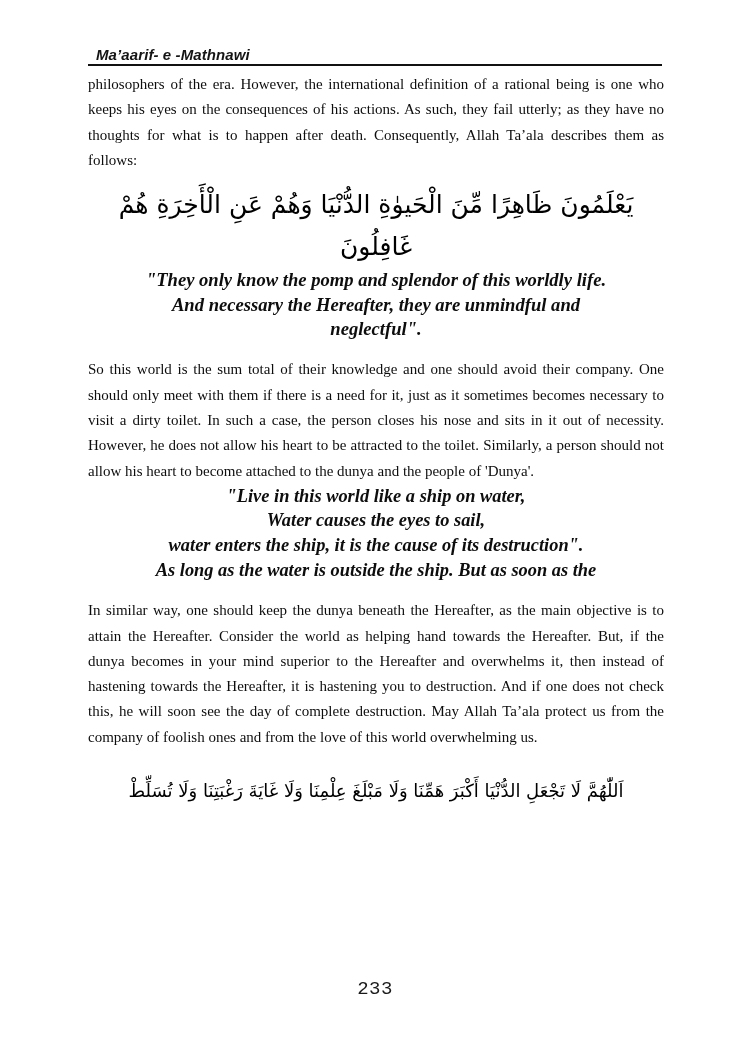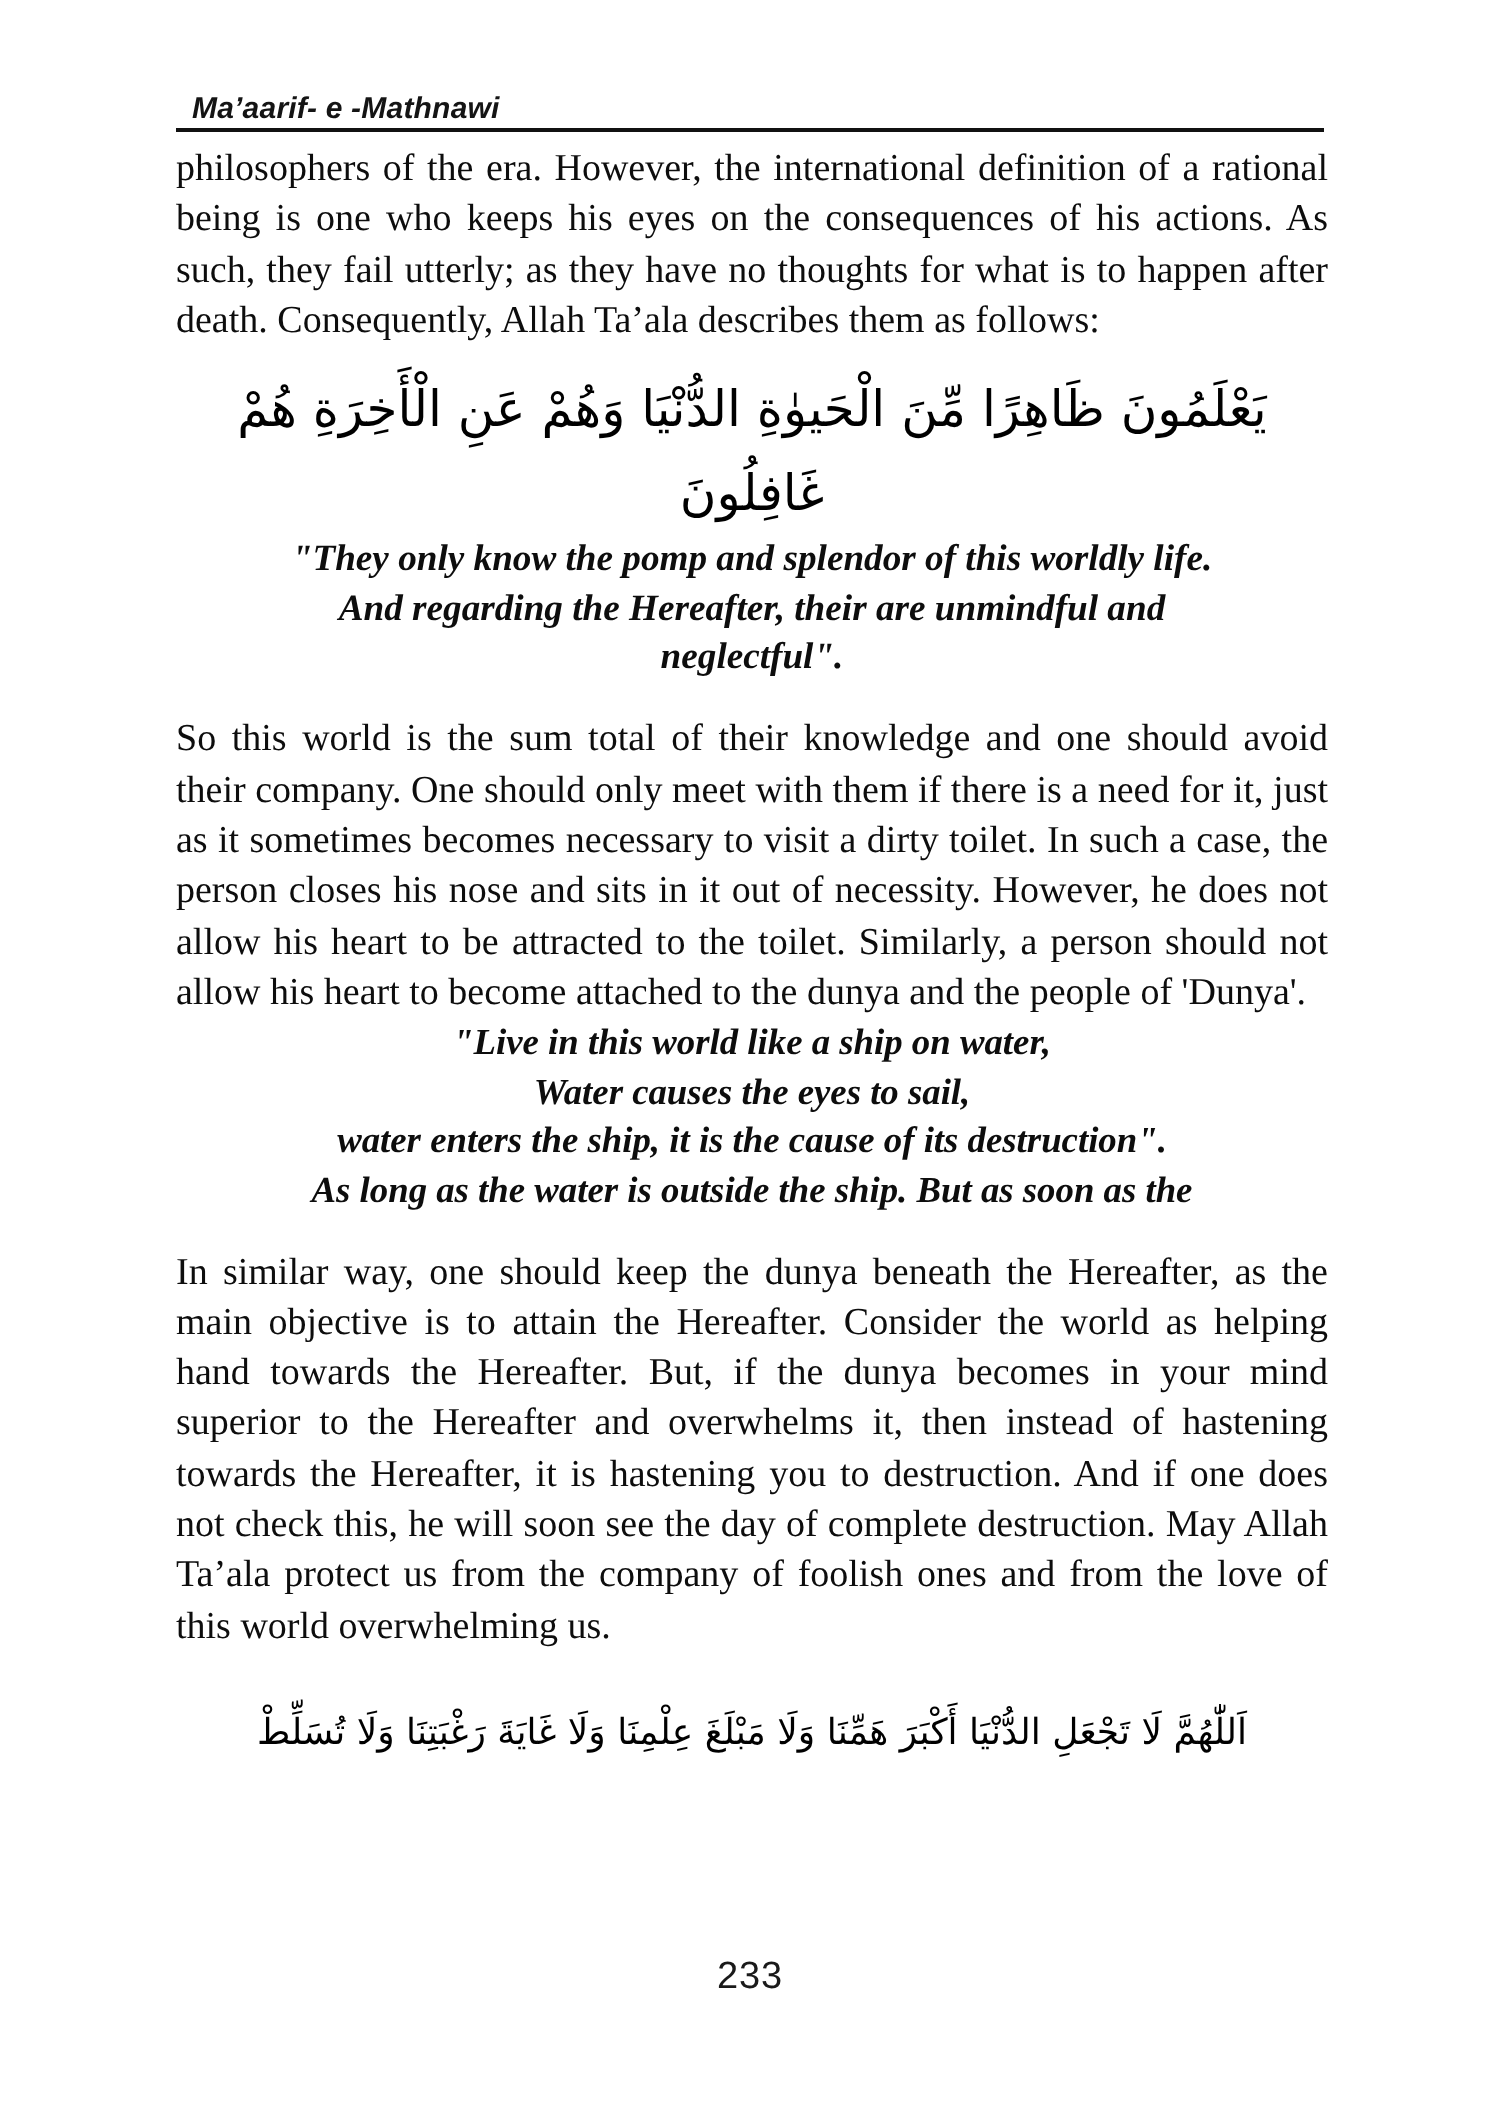--- a/index.html
+++ b/index.html
@@ -42,21 +42,21 @@
   }
   .header-rule {
     height: 0;
     border-bottom: 2.2px solid #111;
     margin-top: -1px;
     width: 574px;
   }
 
   
   .para {
-    font-size: 19px;
+    font-size: 15px;
     line-height: 25.3px;
     text-align: justify;
     text-justify: inter-word;
     margin: 0;
     -webkit-hyphens: none;
     hyphens: none;
   }
 
   .spacer-sm { height: 11px; }
   .spacer-md { height: 16px; }
@@ -101,21 +101,21 @@
   }
   .poem-block .qline { display: block; white-space: nowrap; }
 
   
   .page-number {
     position: absolute;
     left: 0;
     right: 0;
     top: 978px;
     text-align: center;
-    font-family: Liberation Sans, sans-serif;
+    font-family: Liberation Mono, monospace;
     font-size: 19px;
     color: #1a1a1a;
     letter-spacing: 0.4px;
   }
 </style>
 </head>
 <body>
 
 <div class="page">
 
@@ -125,21 +125,21 @@
   </div>
 
   <p class="para">philosophers of the era. However, the international definition of a rational being is one who keeps his eyes on the consequences of his actions. As such, they fail utterly; as they have no thoughts for what is to happen after death. Consequently, Allah Ta’ala describes them as follows:</p>
 
   <div class="spacer-sm"></div>
 
   <div class="arabic arabic-verse">يَعْلَمُونَ ظَاهِرًا مِّنَ الْحَيوٰةِ الدُّنْيَا وَهُمْ عَنِ الْأَخِرَةِ هُمْ غَافِلُونَ</div>
 
   <div class="quote-block">
     <span class="qline">"They only know the pomp and splendor of this worldly life.</span>
-    <span class="qline">And regarding the Hereafter, their are unmindful and</span>
+    <span class="qline">And necessary the Hereafter, they are unmindful and</span>
     <span class="qline">neglectful".</span>
   </div>
 
   <div class="spacer-md"></div>
 
   <p class="para">So this world is the sum total of their knowledge and one should avoid their company. One should only meet with them if there is a need for it, just as it sometimes becomes necessary to visit a dirty toilet. In such a case, the person closes his nose and sits in it out of necessity. However, he does not allow his heart to be attracted to the toilet. Similarly, a person should not allow his heart to become attached to the dunya and the people of 'Dunya'.</p>
 
   <div class="poem-block">
     <span class="qline">"Live in this world like a ship on water,</span>
     <span class="qline">Water causes the eyes to sail,</span>

